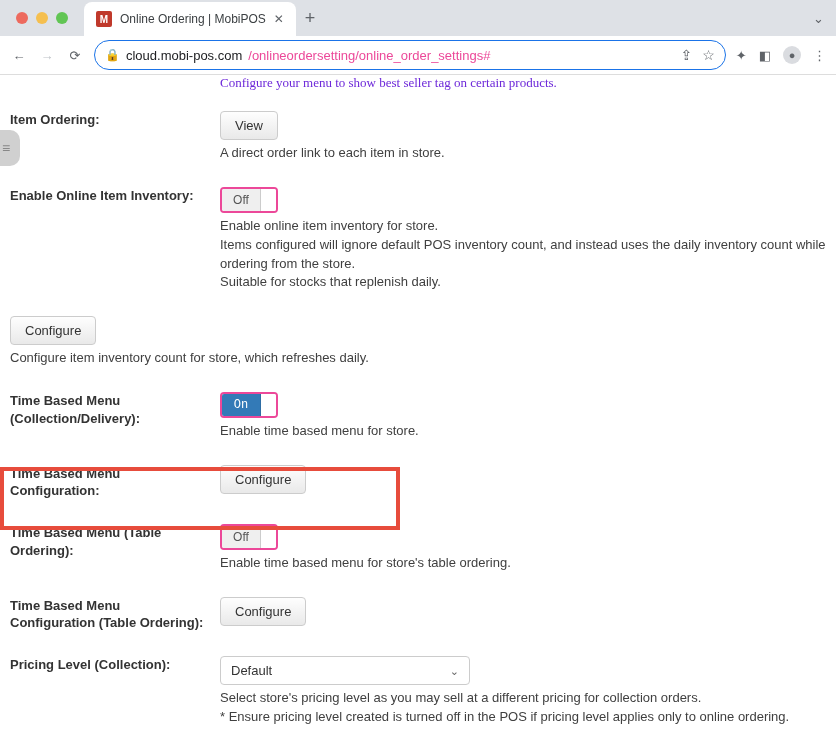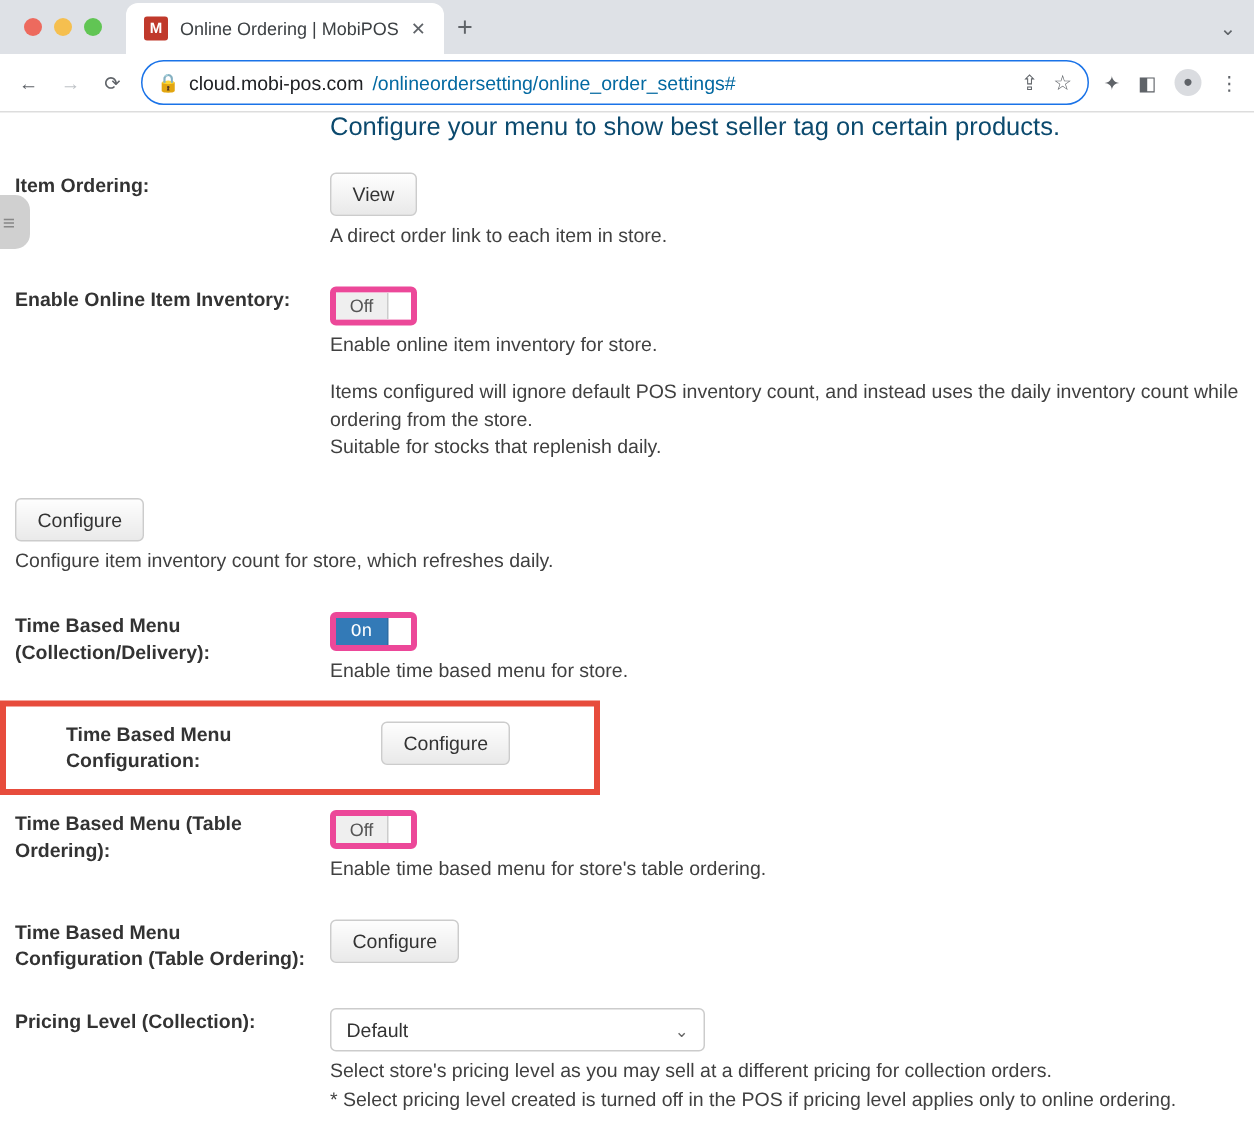--- a/index.html
+++ b/index.html
@@ -80,21 +80,21 @@
     display:flex; align-items:center;
     border: 1px solid #1a73e8;
     border-radius: 16px;
     height: 30px;
     padding: 0 10px;
     font-size: 13px;
     color:#202124;
     gap:6px;
   }
   .omnibox .lock { color:#5f6368; font-size:12px; }
-  .omnibox .url-dim { color:#0369a1;text-align:center; }
+  .omnibox .url-dim { color:#ec4899;text-align:center; }
   .omnibox .right-icons { margin-left:auto; display:flex; gap:10px; color:#5f6368; font-size:14px; }
   .toolbar-icons { display:flex; gap:12px; color:#5f6368; align-items:center; }
   .toolbar-icons .avatar {
     width:18px;height:18px;border-radius:50%;background:#dadce0;
     display:flex;align-items:center;justify-content:center;font-size:11px;color:#5f6368;
   }
 
   
   .page {
     padding: 0px 10px 20px 10px;
@@ -135,21 +135,21 @@
     font-size: 13px;
     color:#333;
     cursor:pointer;
     text-align:right;
   }
   .toggle {
     display:inline-flex;
     width: 58px; height: 26px;
     border-radius: 4px;
     overflow:hidden;
-    border:4px solid #ec4899;
+    border:2px solid #ec4899;
     font-size:12px;
     cursor:pointer;
   }
   .toggle.off .t-off { background:#efefef; color:#555; }
   .toggle.off .t-on  { background:#fff; }
   .toggle.on  .t-on  { background:#337ab7; color:#fff; }
   .toggle.on  .t-off { background:#fff; }
   .toggle span {
     flex:1; display:flex; align-items:center; justify-content:center;
   }
@@ -181,24 +181,25 @@
     left:-8px; top:130px;
     width:28px; height:36px;
     background:#d0d0d0;
     border-radius: 0 10px 10px 0;
     display:flex;align-items:center;justify-content:center;
     color:#888;
     font-size:14px;
   }
 
   .top-desc {
-    color:#0c4a6e;
-    font-size:17px;
+    color:#6d28d9;
+    font-size:13px;
     padding-left: 210px;
     padding-bottom: 10px;
+    font-family: Liberation Serif, serif;
   }
 </style>
 </head>
 <body>
 
 <div class="chrome">
   <div class="tab-row">
     <div class="traffic-lights">
       <div class="light red"></div>
       <div class="light yellow"></div>
@@ -249,21 +250,21 @@
   </div>
 
   <div class="settings-row">
     <div class="label-col">Enable Online Item Inventory:</div>
     <div class="value-col">
       <div class="toggle off">
         <span class="t-off">Off</span>
         <span class="t-on"></span>
       </div>
       <div class="desc">Enable online item inventory for store.</div>
-      <div class="desc" style="margin-top:12px">Items configured will ignore default POS inventory count, and instead uses the daily inventory count while ordering from the store.</div>
+      <div class="desc" style="margin-top:0">Items configured will ignore default POS inventory count, and instead uses the daily inventory count while ordering from the store.</div>
       <div class="desc" style="margin-top:0">Suitable for stocks that replenish daily.</div>
     </div>
   </div>
 
   <div class="settings-row">
     <div class="value-col">
       <span class="btn">Configure</span>
       <div class="desc">Configure item inventory count for store, which refreshes daily.</div>
     </div>
   </div>
@@ -272,21 +273,21 @@
     <div class="label-col">Time Based Menu (Collection/Delivery):</div>
     <div class="value-col">
       <div class="toggle on">
         <span class="t-on">On</span>
         <span class="t-off"></span>
       </div>
       <div class="desc">Enable time based menu for store.</div>
     </div>
   </div>
 
-  <div class="settings-row" id="tbm-config-row" style="position:relative;margin-left:34px;">
+  <div class="settings-row" id="tbm-config-row" style="position:relative;">
     <div class="label-col">Time Based Menu Configuration:</div>
     <div class="value-col">
       <span class="btn">Configure</span>
     </div>
   </div>
 
   <div class="settings-row">
     <div class="label-col">Time Based Menu (Table Ordering):</div>
     <div class="value-col">
       <div class="toggle off">
@@ -305,19 +306,19 @@
   </div>
 
   <div class="settings-row">
     <div class="label-col">Pricing Level (Collection):</div>
     <div class="value-col">
       <div class="select">
         <span>Default</span>
         <span class="chev">⌄</span>
       </div>
       <div class="desc">Select store's pricing level as you may sell at a different pricing for collection orders.</div>
-      <div class="desc" style="margin-top:0">* Select pricing level created is turned off in the POS if pricing level applies only to online ordering.</div>
+      <div class="desc" style="margin-top:0">* Ensure pricing level created is turned off in the POS if pricing level applies only to online ordering.</div>
     </div>
   </div>
 
   <div class="highlight-box" id="hl" style="left: 0px; top: 391.75px; width: 400px; height: 63.0938px;"></div>
 
 </div>
 
 </body></html>

